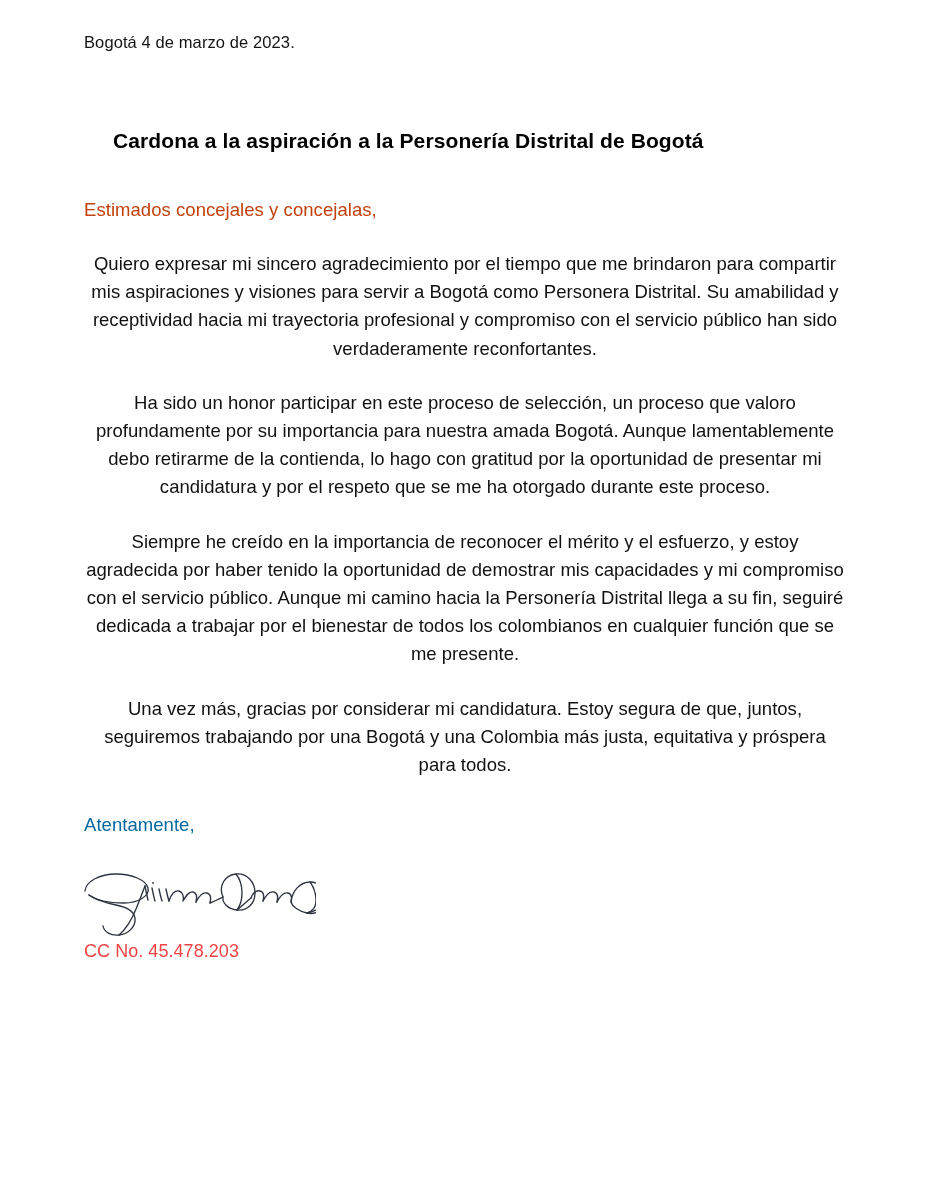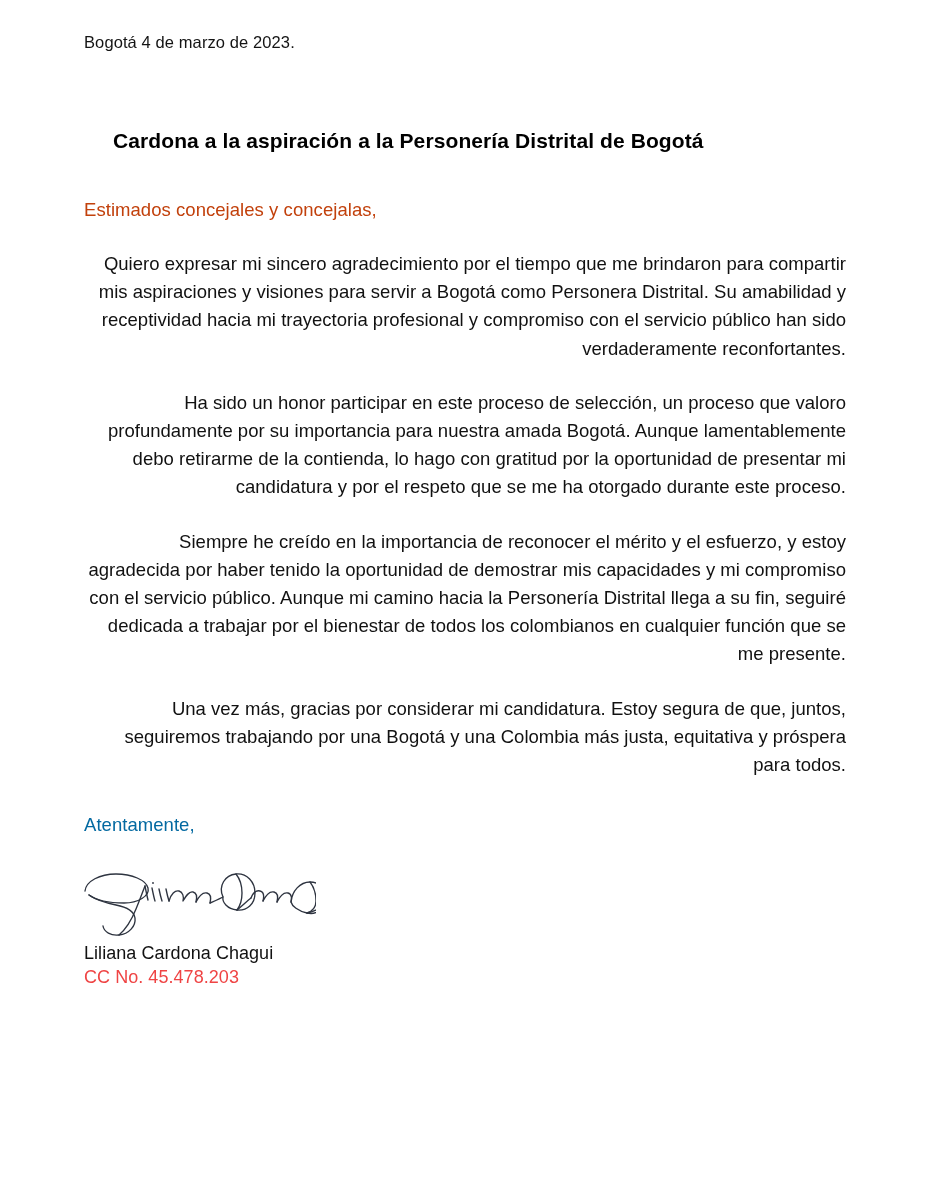--- a/index.html
+++ b/index.html
@@ -53,21 +53,21 @@
     line-height: 28px;
     color: #c2410c;
     margin-top: 41px;
     letter-spacing: 0.05px;
   }
   .para {
     font-size: 18.5px;
     line-height: 28.2px;
     color: #111111;
     margin-top: 26px;
-    text-align: right;
+    text-align: center;
     letter-spacing: 0.02px;
   }
   .closing {
     font-size: 18.5px;
     line-height: 28px;
     color: #0369a1;
     margin-top: 32px;
     letter-spacing: 0.05px;
   }
   .signature-block {
@@ -147,18 +147,17 @@
           <path d="M215 49 C216 38, 224 29, 234 29 C244 29, 250 37, 249 47 C248 57, 240 62, 231 60 C222 58, 216 53, 215 49"></path>
           <path d="M234 29 C238 34, 240 41, 240 48 C240 54, 237 58, 231 60"></path>
 
           <path d="M231 60 C236 59, 241 57, 245 54 C248 52, 250 53, 249 57 C248 61, 245 64, 242 65"></path>
 
           <circle cx="265" cy="60" r="1.1" fill="#2e3440" stroke="none"></circle>
         </g>
       </svg>
     </div>
 
-    <div class="signer-name">Liliana Cardona Chagui</div>
 
     <div class="signer-id">CC No. 45.478.203</div>
 
   </div>
 </div>
 
 </body></html>

